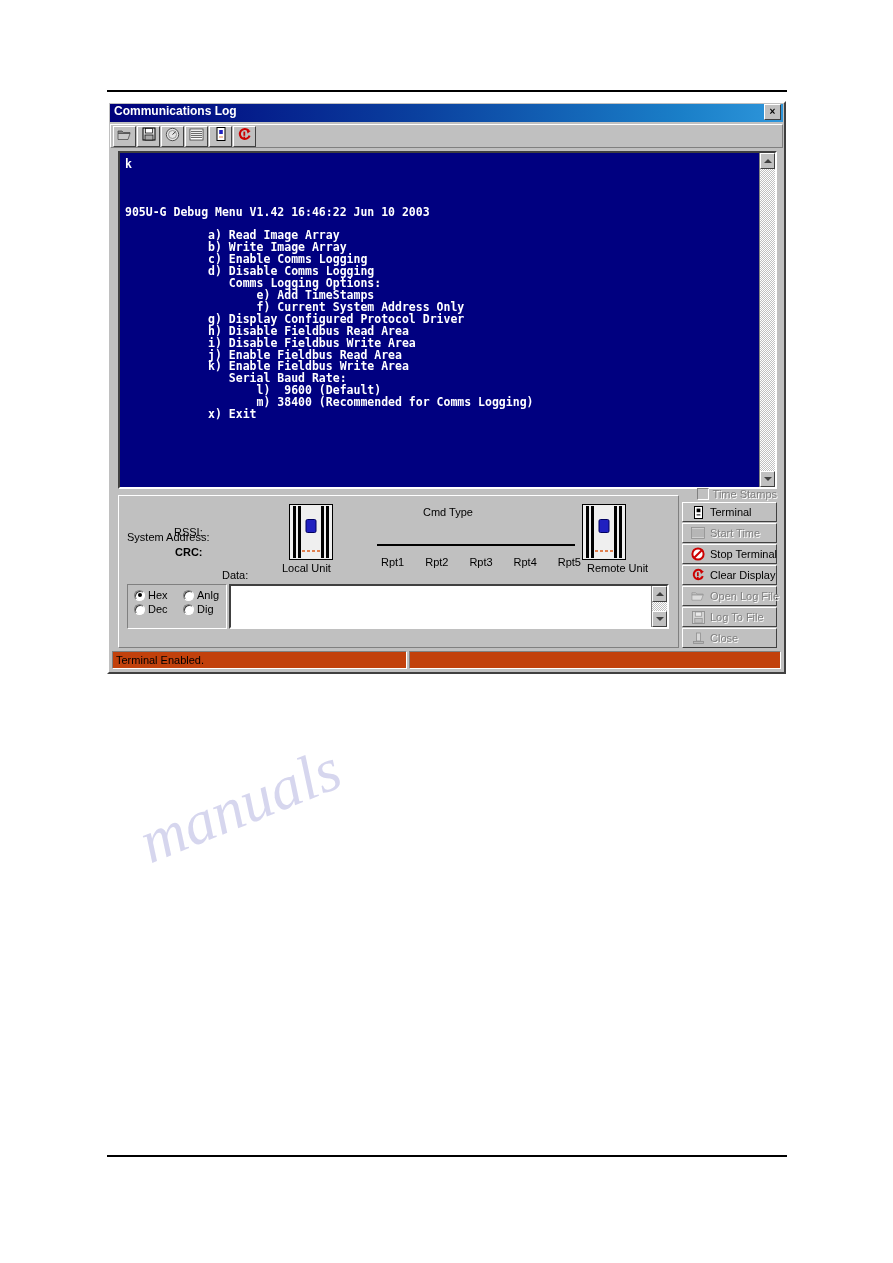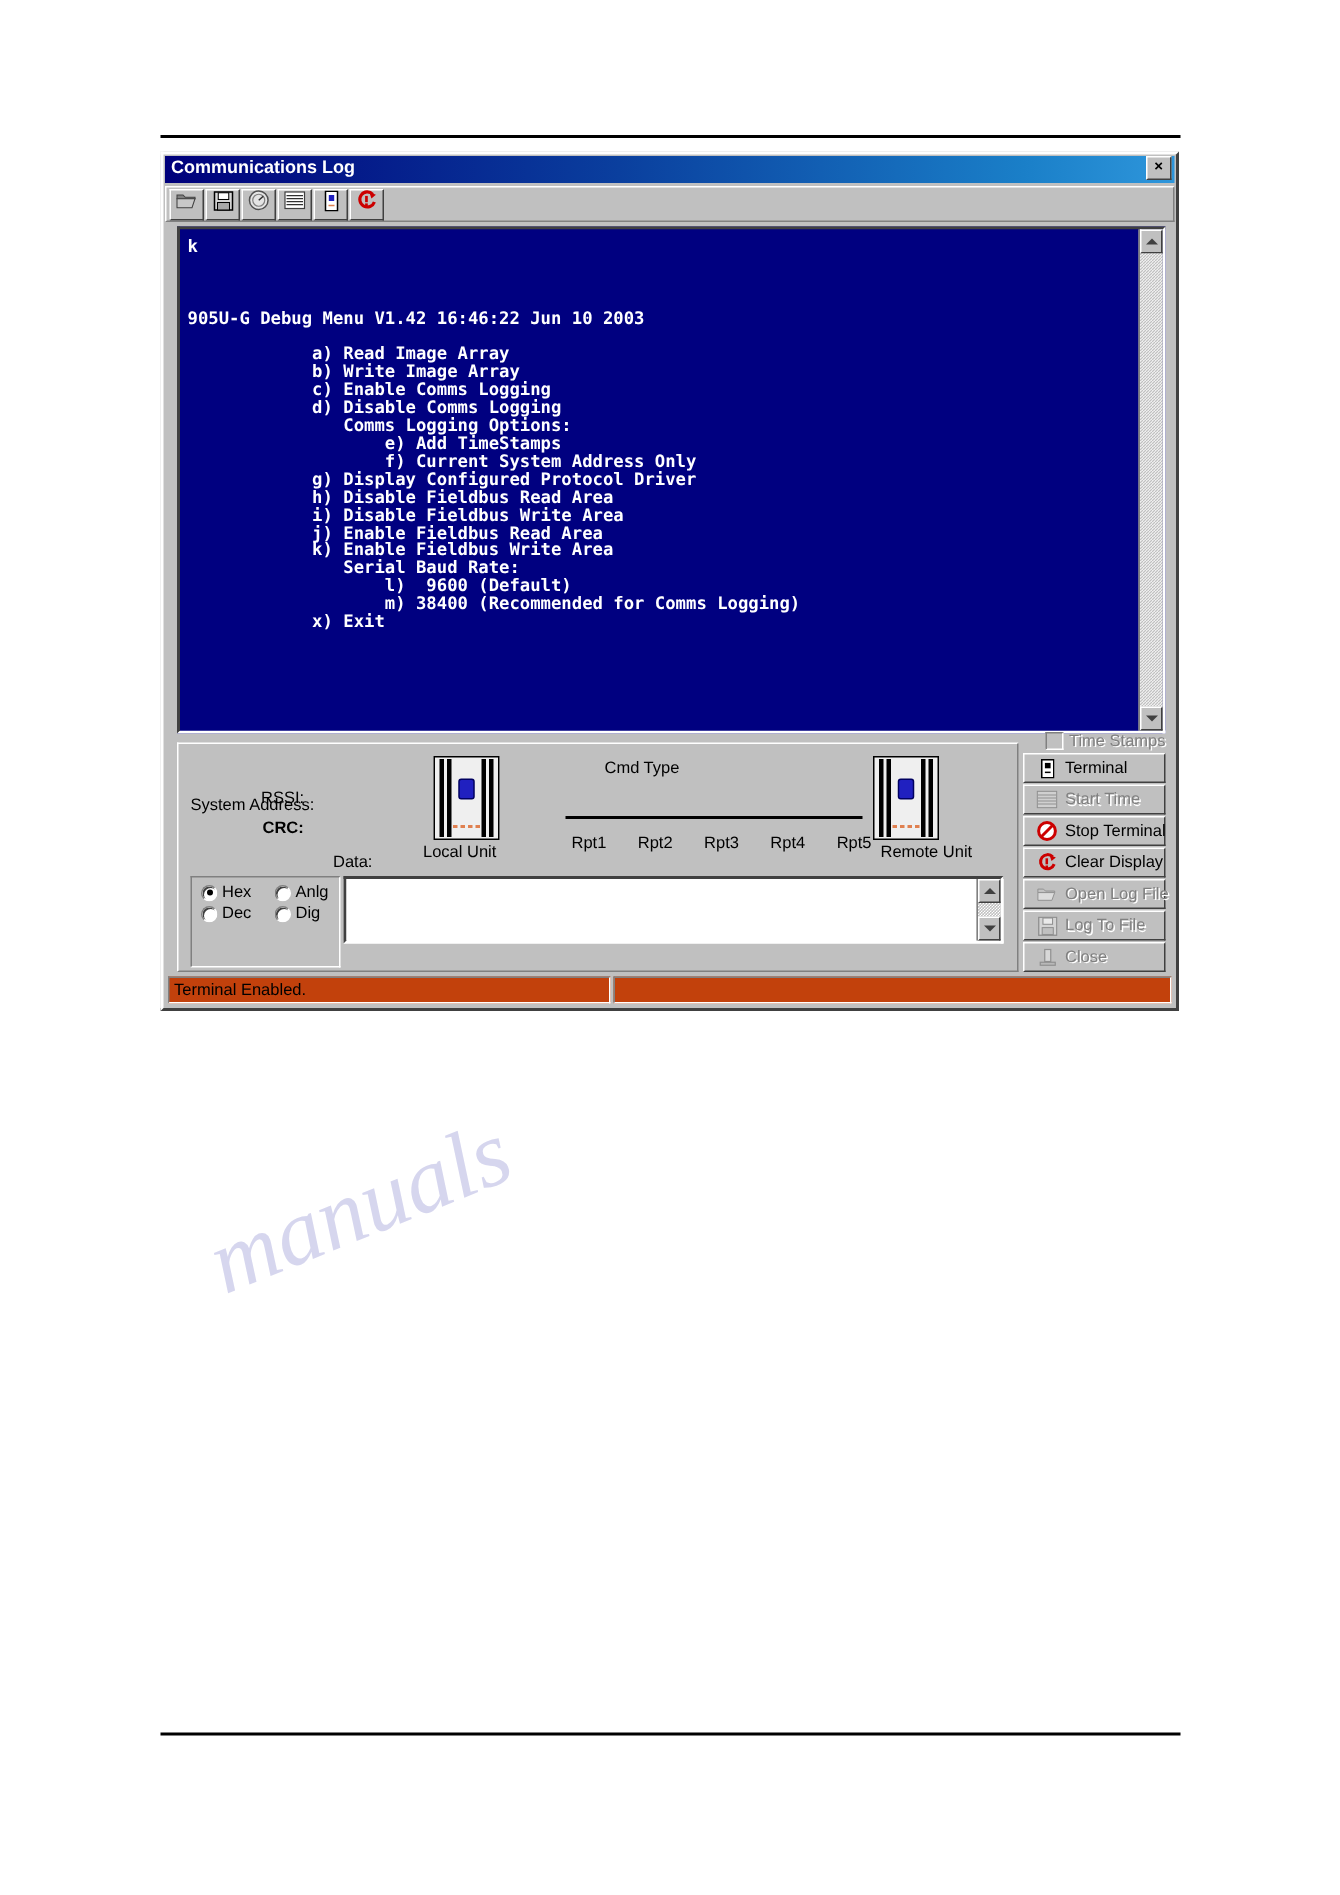--- a/index.html
+++ b/index.html
@@ -192,21 +192,21 @@
     position: absolute;
     font-size: 11px;
     color: #000000;
     font-family: "Liberation Sans", sans-serif;
     white-space: nowrap;
   }
   .lbl.sysaddr { left: 8px;  top: 6px; margin-top: 29px; }
   .lbl.rssi    { left: 55px; top: 30px; }
   .lbl.crc     { left: 56px; top: 50px; font-weight: bold; }
   .lbl.data    { left: 103px; top: 73px; }
-  .lbl.cmdtype { left: 284px; top: 10px; }
+  .lbl.cmdtype { left: 304px; top: 10px; }
 
   .device {
     position: absolute;
     width: 44px;
     height: 56px;
     background: #efefef;
     border: 1px solid #000000;
     box-sizing: border-box;
   }
   .device .bar {
@@ -272,21 +272,21 @@
     font-size: 11px;
     color: #000000;
     font-family: "Liberation Sans", sans-serif;
   }
 
   .radio-group {
     position: absolute;
     left: 8px;
     top: 88px;
     width: 100px;
-    height: 61px;
+    height: 45px;
     background: #c0c0c0;
     border-top: 1px solid #808080;
     border-left: 1px solid #808080;
     border-right: 1px solid #ffffff;
     border-bottom: 1px solid #ffffff;
     box-sizing: border-box;
     padding: 4px 0 0 6px;
   }
   .radio-row { display: flex; gap: 6px; margin-bottom: 2px; }
   .radio-item {

